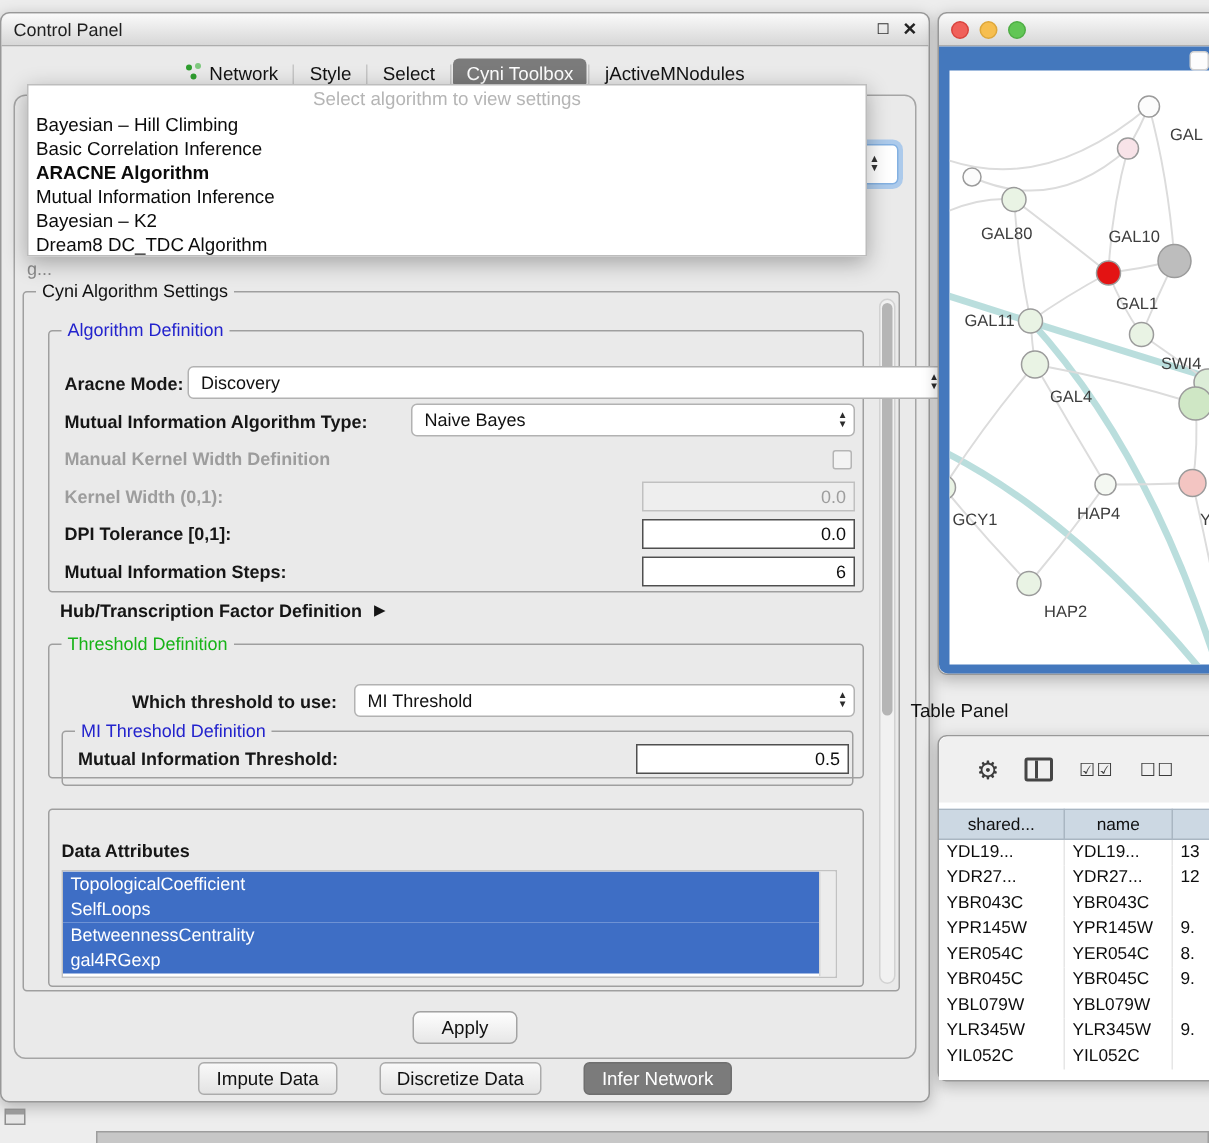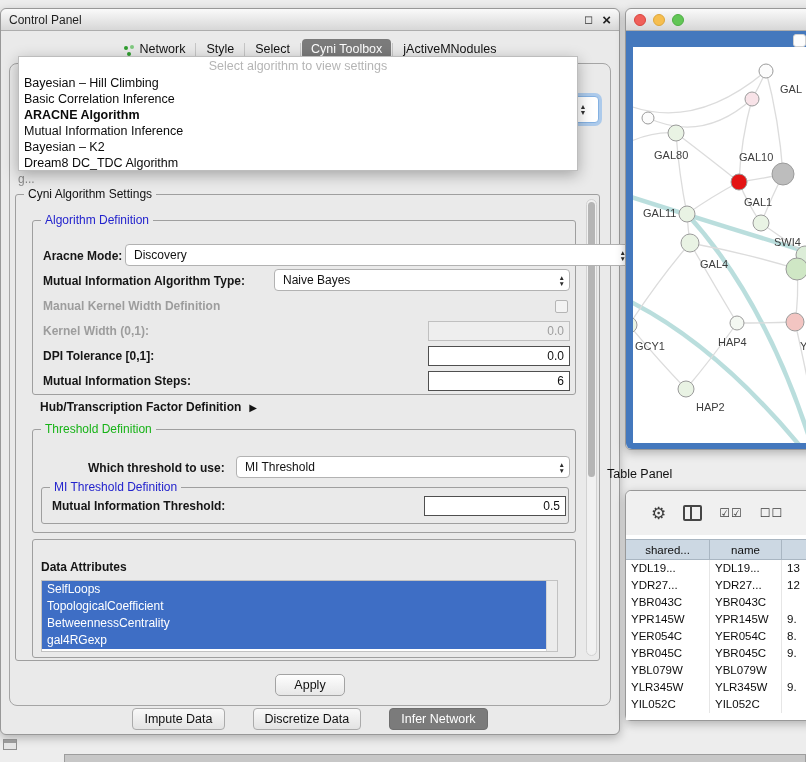--- a/index.html
+++ b/index.html
@@ -12,21 +12,21 @@
   .titlebar{position:absolute;left:0;top:0;right:0;height:22px;
             background:linear-gradient(#fafafa,#d7d7d7);border-bottom:1px solid #adadad;
             border-radius:6px 6px 0 0;display:flex;align-items:center;padding:0 8px;box-sizing:border-box}
   .tb-title{font-size:12px;color:#1f1f1f}
   .tb-icons{margin-left:auto;display:flex;gap:9px;align-items:center;color:#333}
   .tb-restore{font-size:11px;line-height:1}
   .tb-close{font-weight:bold;font-size:15px;line-height:1;color:#222}
 
   
   .tabs{position:absolute;display:flex;align-items:center;justify-content:center}
-  .tab{display:flex;align-items:flex-end;gap:5px;padding:3px 9px;font-size:12.5px;color:#131313;border-radius:4px}
+  .tab{display:flex;align-items:flex-start;gap:5px;padding:3px 9px;font-size:12.5px;color:#131313;border-radius:4px}
   .tab.active{background:#7b7b7b;color:#fff}
   .tabsep{width:1px;height:13px;background:#c6c6c6;margin:0 1px}
   .net-icon{width:11px;height:11px;position:relative;display:inline-block}
   .net-icon::before{content:"";position:absolute;width:4px;height:4px;border-radius:50%;
       background:#2f9e2f;left:0;top:1px;box-shadow:6px -1px 0 #7fc97f,3px 6px 0 #2f9e2f}
 
   
   .content-frame{position:absolute;border:1px solid #a5a5a5;border-radius:8px;box-sizing:border-box}
   .group{position:absolute;border:1px solid #9f9f9f;border-radius:3px;box-sizing:border-box}
   .legend{position:absolute;top:-8px;left:8px;background:#eaeaea;padding:0 4px;font-size:12px;white-space:nowrap}
@@ -193,21 +193,21 @@
         <div class="fld" style="left:395px;top:150px;width:142px;height:20px">
           <span>6</span>
         </div>
       </div>
 
       <div class="expander" style="left:24px;top:204px;height:16px">
         <span>Hub/Transcription Factor Definition</span>
         <span class="tri">▶</span>
       </div>
 
-      <div class="group" style="left:16px;top:234px;width:544px;height:104px">
+      <div class="group" style="left:16px;top:234px;width:544px;height:90px">
         <span class="legend green">Threshold Definition</span>
 
         <span class="lbl" style="left:55px;top:31px">Which threshold to use:</span>
         <div class="combo" style="left:203px;top:26px;width:334px;height:22px">
           <span>MI Threshold</span>
           <span class="arrows">
               <span>▲</span>
               <span>▼</span>
             </span>
         </div>
@@ -218,22 +218,22 @@
           <div class="fld" style="left:382px;top:8px;width:142px;height:20px">
             <span>0.5</span>
           </div>
         </div>
       </div>
 
       <div class="group" style="left:16px;top:344px;width:544px;height:119px">
         <span class="lbl" style="left:8px;top:20px">Data Attributes</span>
         <div class="attr-list" style="left:8px;top:40px;width:517px;height:72px">
           <div class="attr-col" id="attr-list-col">
+              <div class="attr-row">TopologicalCoefficient</div>
               <div class="attr-row">SelfLoops</div>
-              <div class="attr-row">TopologicalCoefficient</div>
               <div class="attr-row">BetweennessCentrality</div>
               <div class="attr-row">gal4RGexp</div>
             </div>
           <div class="attr-scroll"></div>
         </div>
       </div>
     </div>
 
     <div class="center-row" style="left:0;right:0;top:665px;height:22px">
       <button class="btn" style="width:70px;height:22px">Apply</button>

